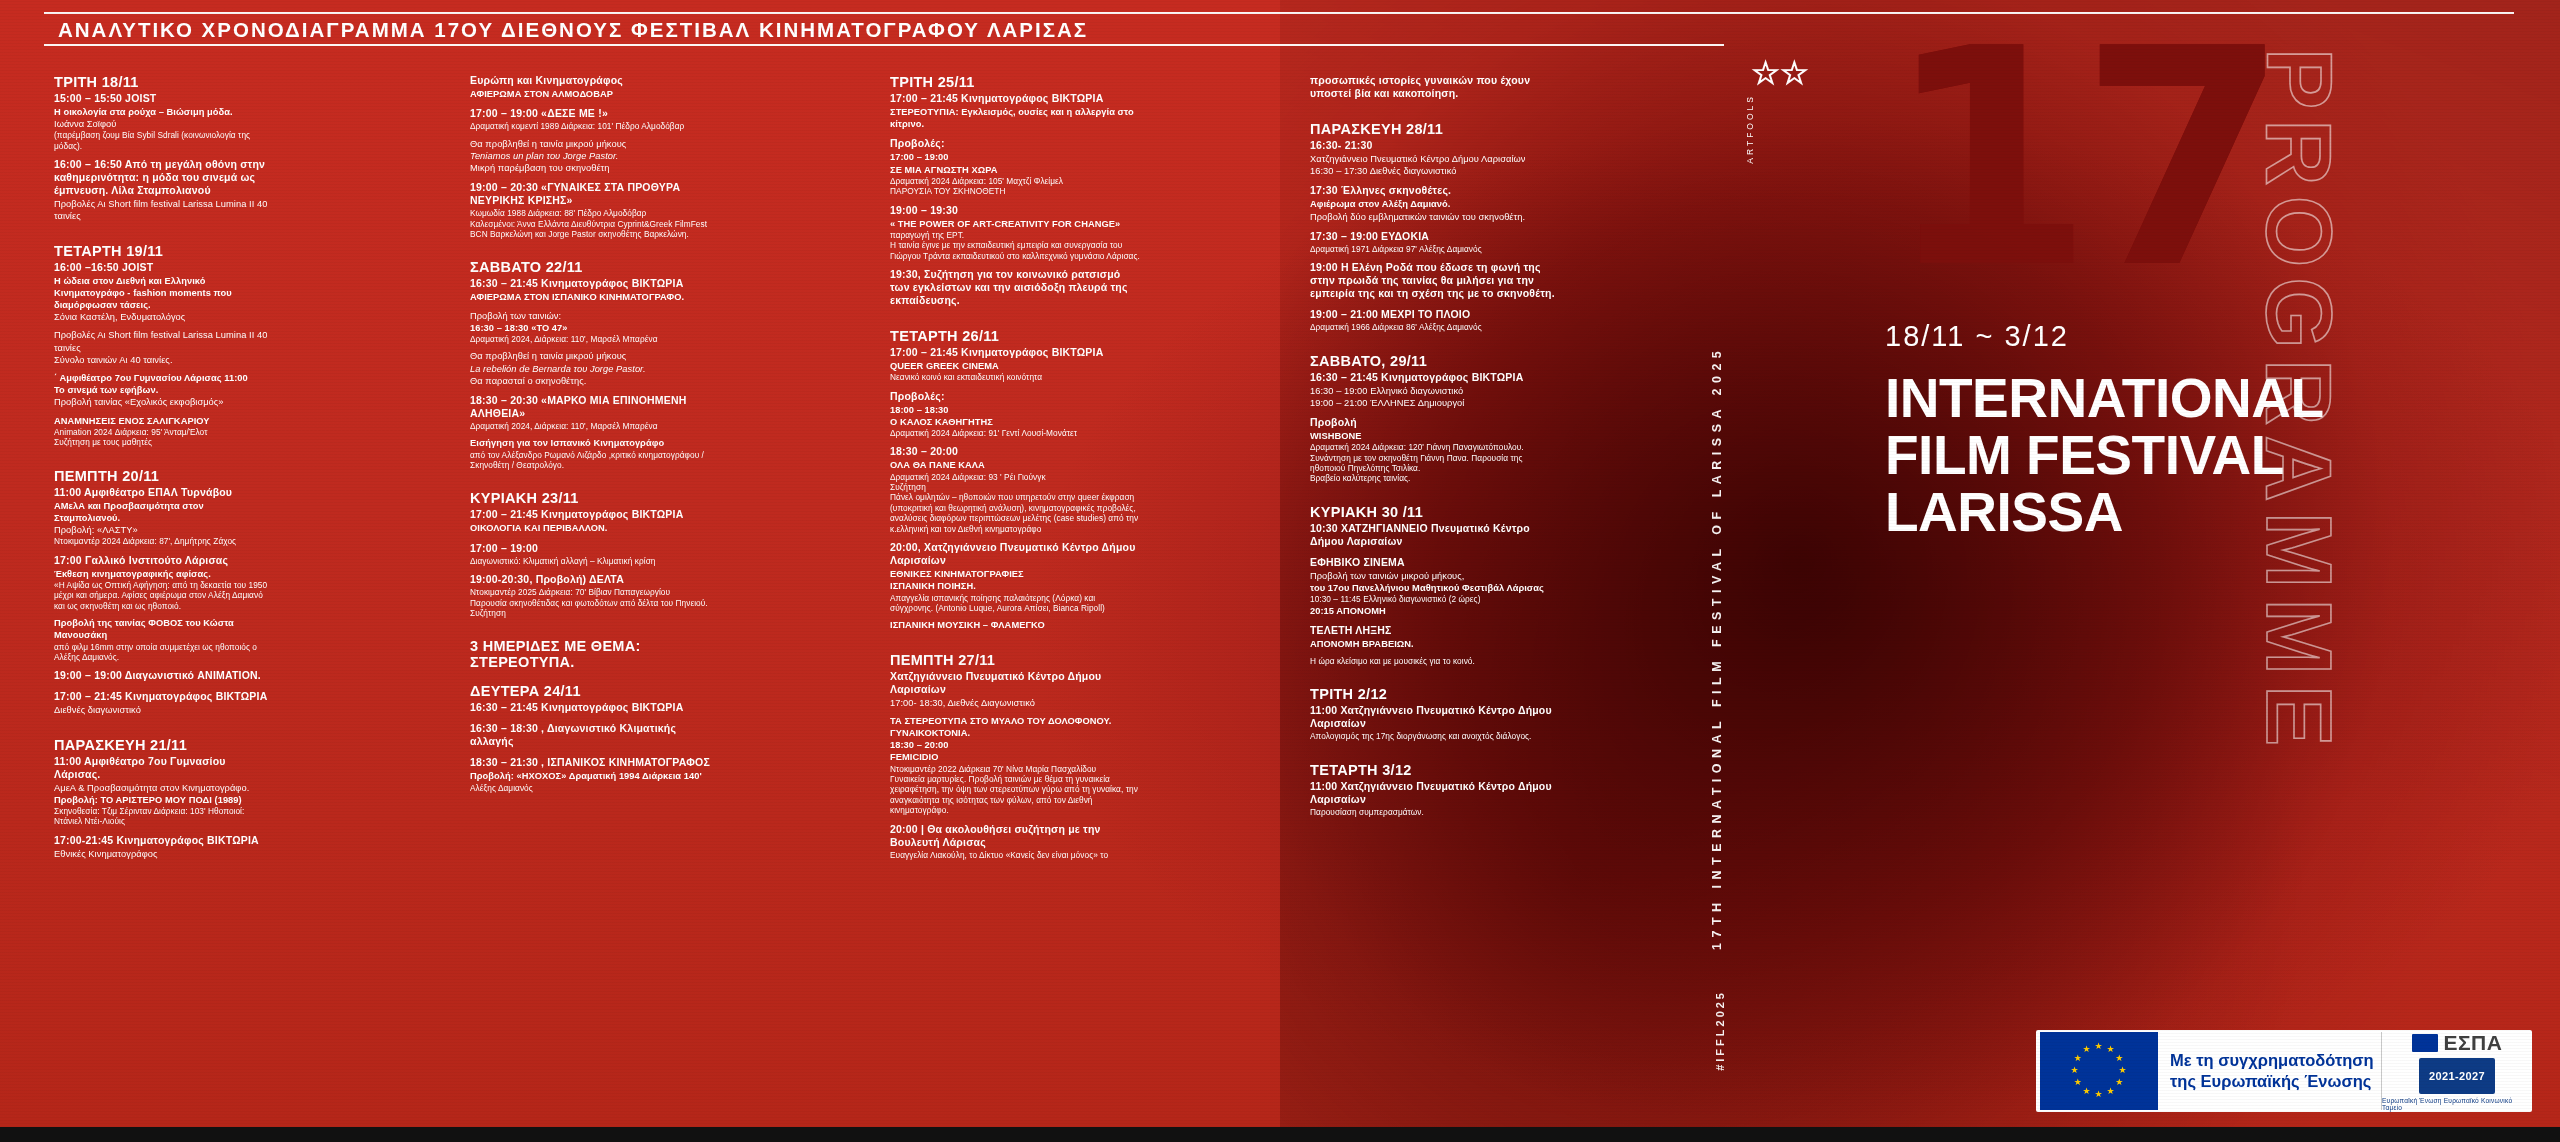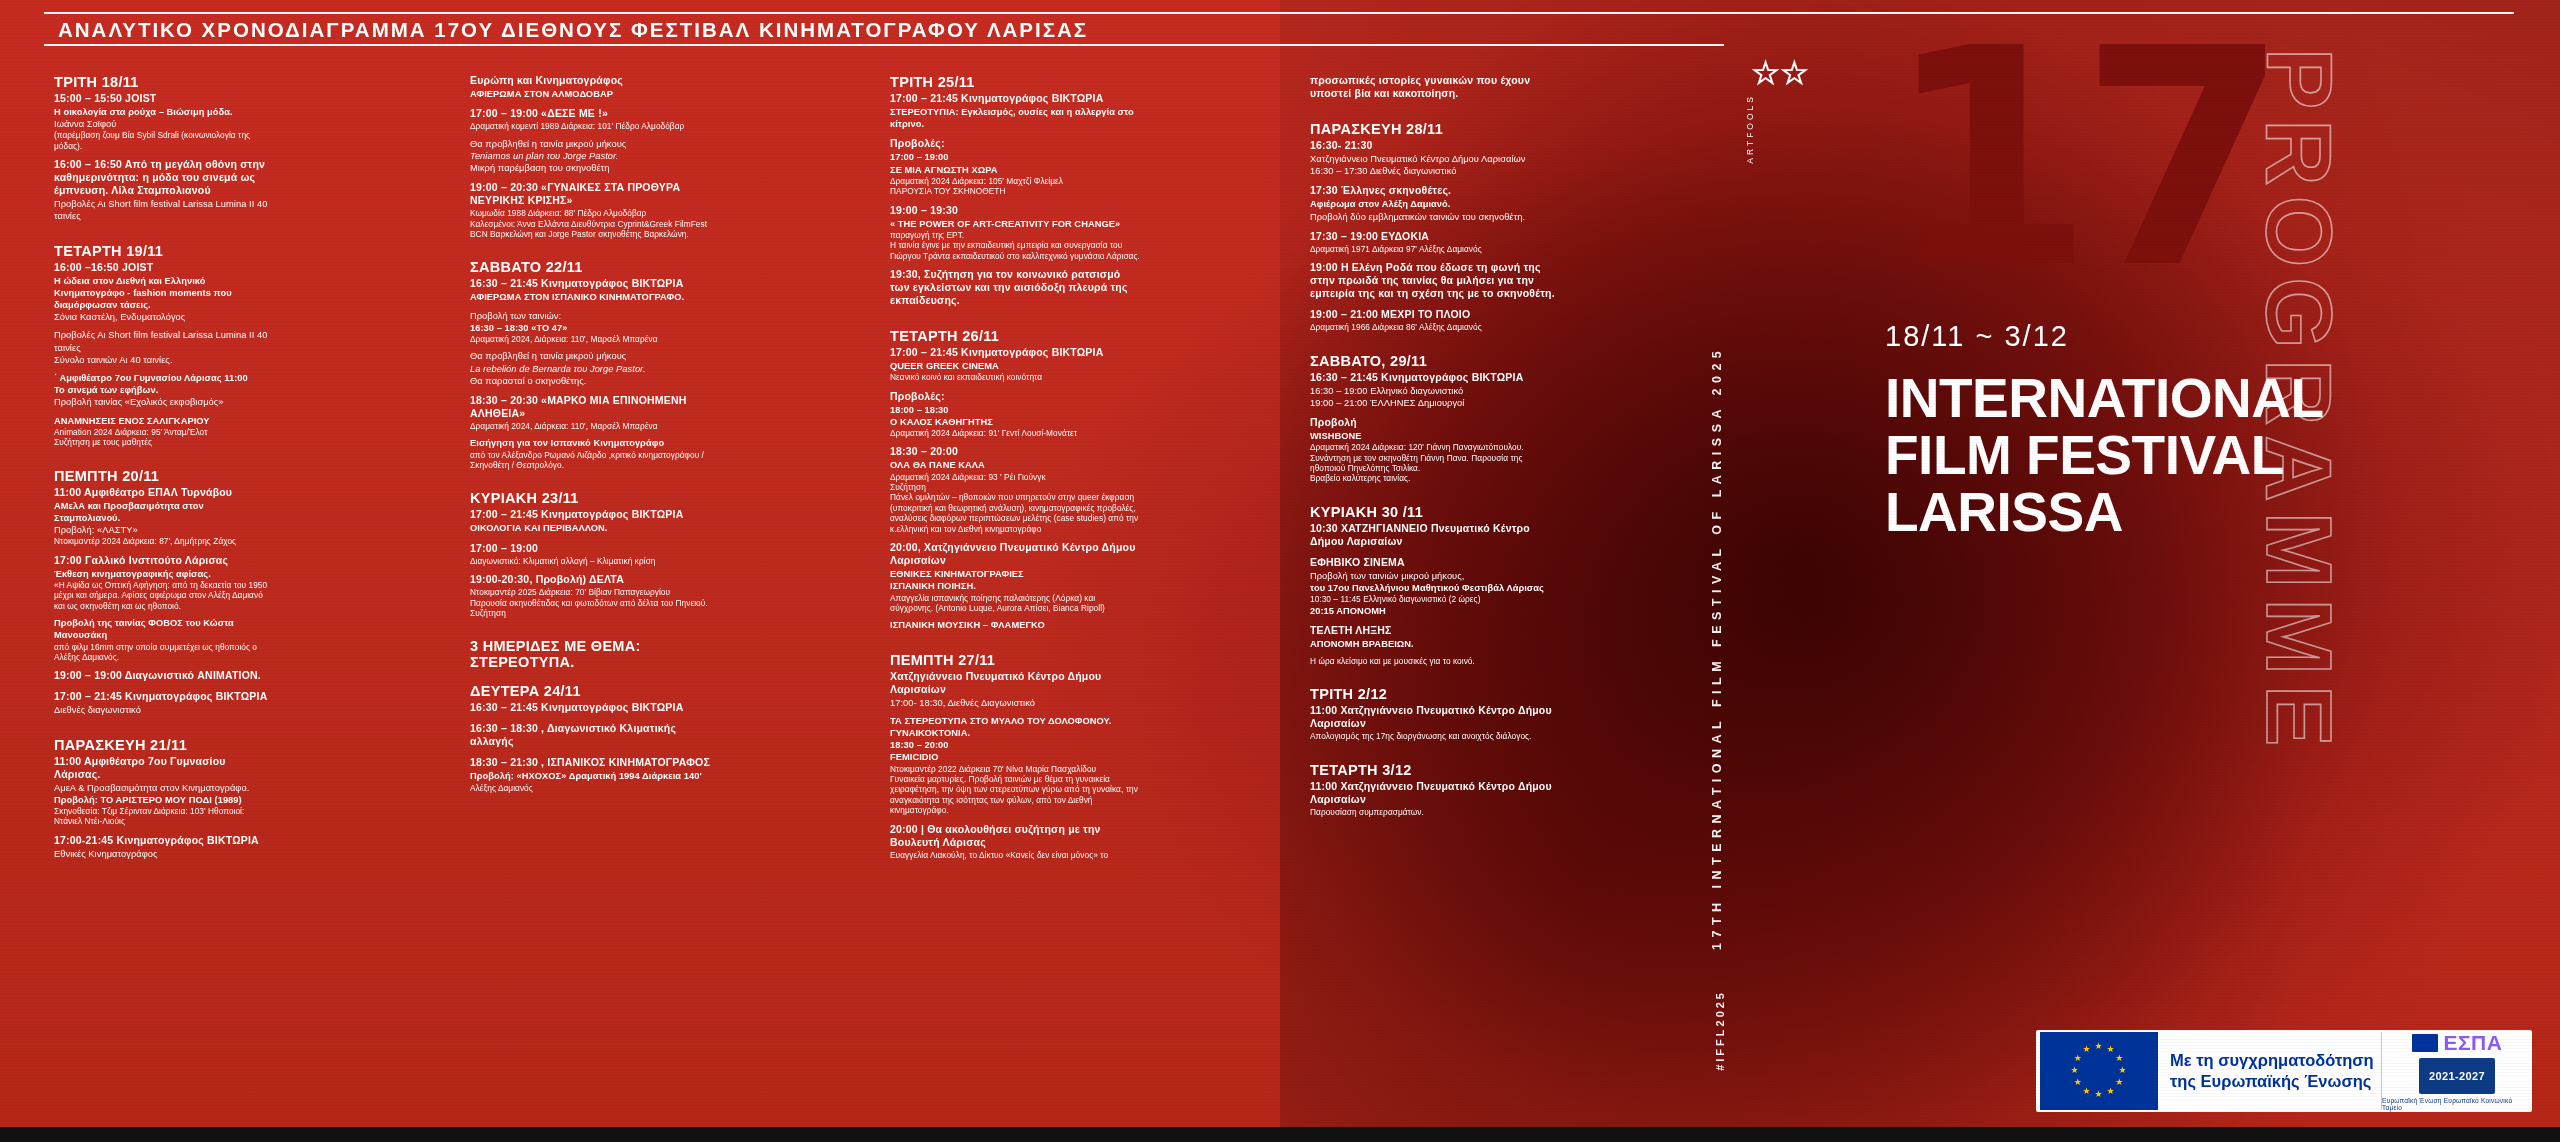--- a/index.html
+++ b/index.html
@@ -117,21 +117,21 @@
   #euflag .st{position:absolute;color:#FFCC00;font-size:9px;line-height:9px;}
   #eutext{
     margin-left:12px;color:#003399;font-size:16.5px;line-height:21px;font-weight:bold;flex:1 1 auto;
   }
   #espalogo{
     width:150px;height:78px;border-left:1px solid #c9c9c9;display:flex;flex-direction:column;
     align-items:center;justify-content:center;flex:0 0 auto;
   }
   #espalogo .eu2{display:flex;align-items:center;gap:6px;}
   #espalogo .mini{width:26px;height:18px;background:#003399;position:relative;border-radius:1px;}
-  #espalogo .espa{color:#8b5cf6;font-weight:bold;font-size:21px;letter-spacing:.5px;}
+  #espalogo .espa{color:#404040;font-weight:bold;font-size:21px;letter-spacing:.5px;}
   #espalogo .band{
     margin-top:3px;background:#0d3b85;color:#fff;font-size:11px;font-weight:bold;
     padding:12px 10px;border-radius:2px;letter-spacing:.4px;
   }
   #espalogo .sub{color:#0d3b85;font-size:6.6px;margin-top:3px;letter-spacing:.2px;}
 </style>
 </head>
 <body>
 
 <div id="poster">

